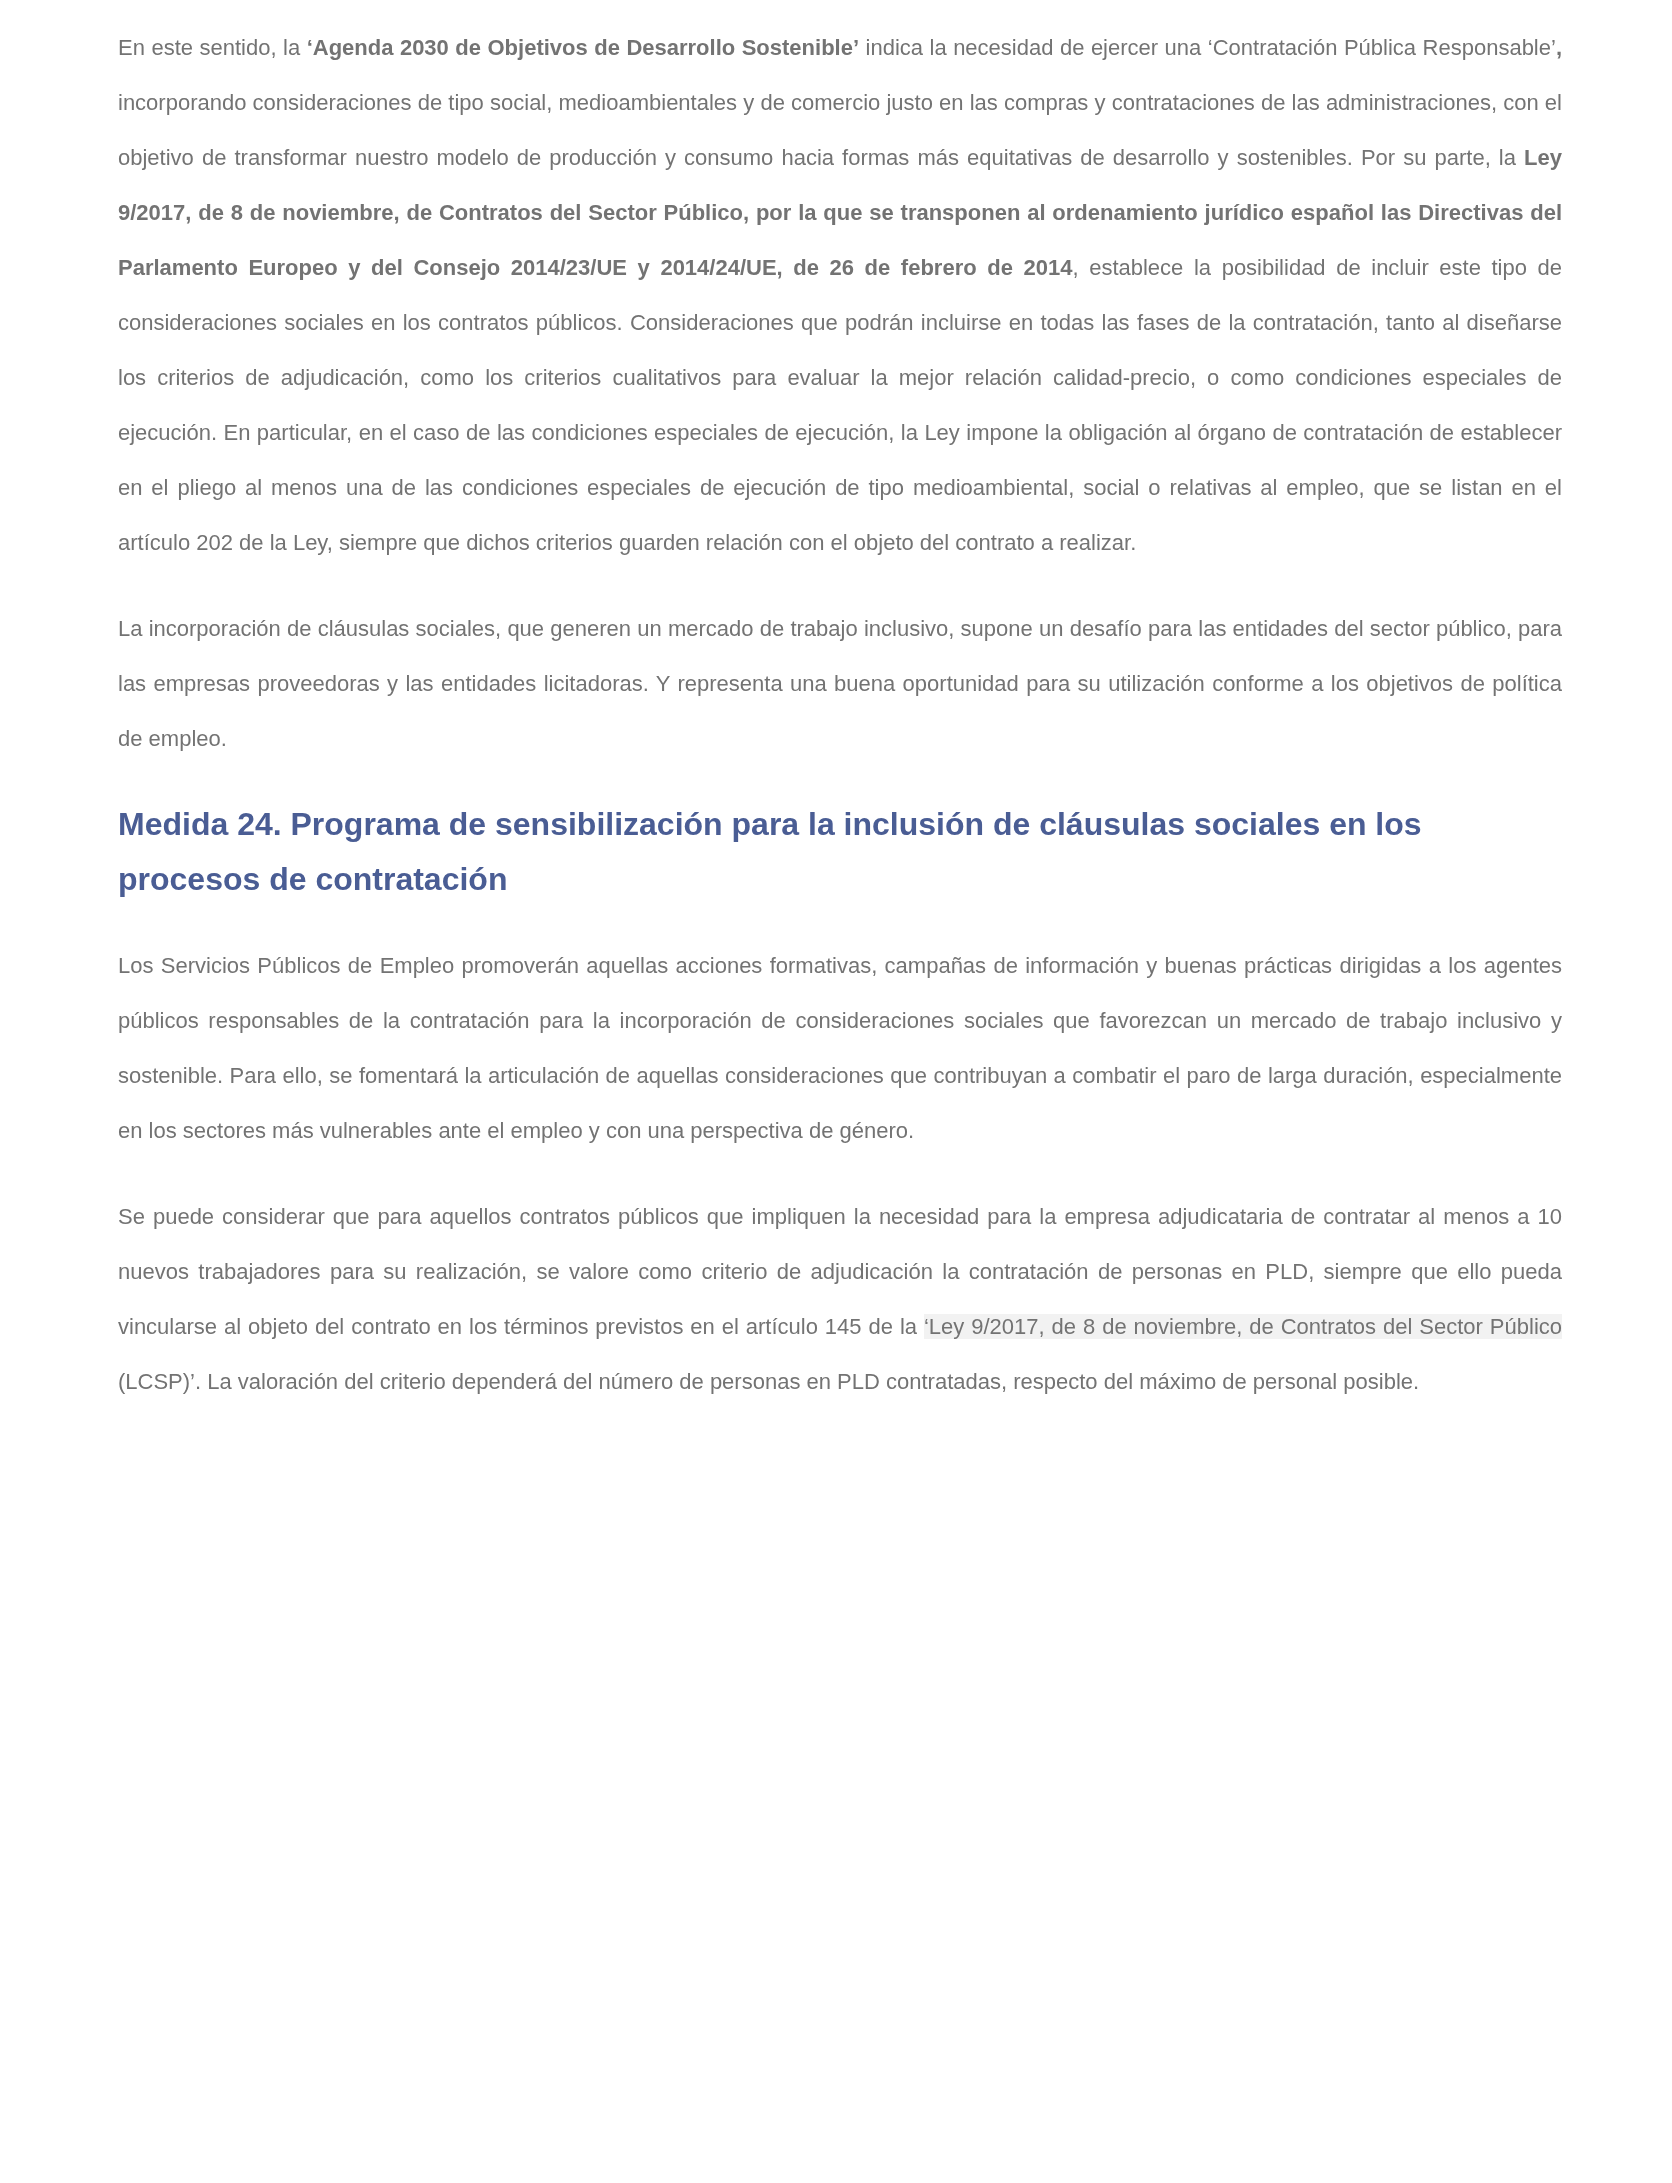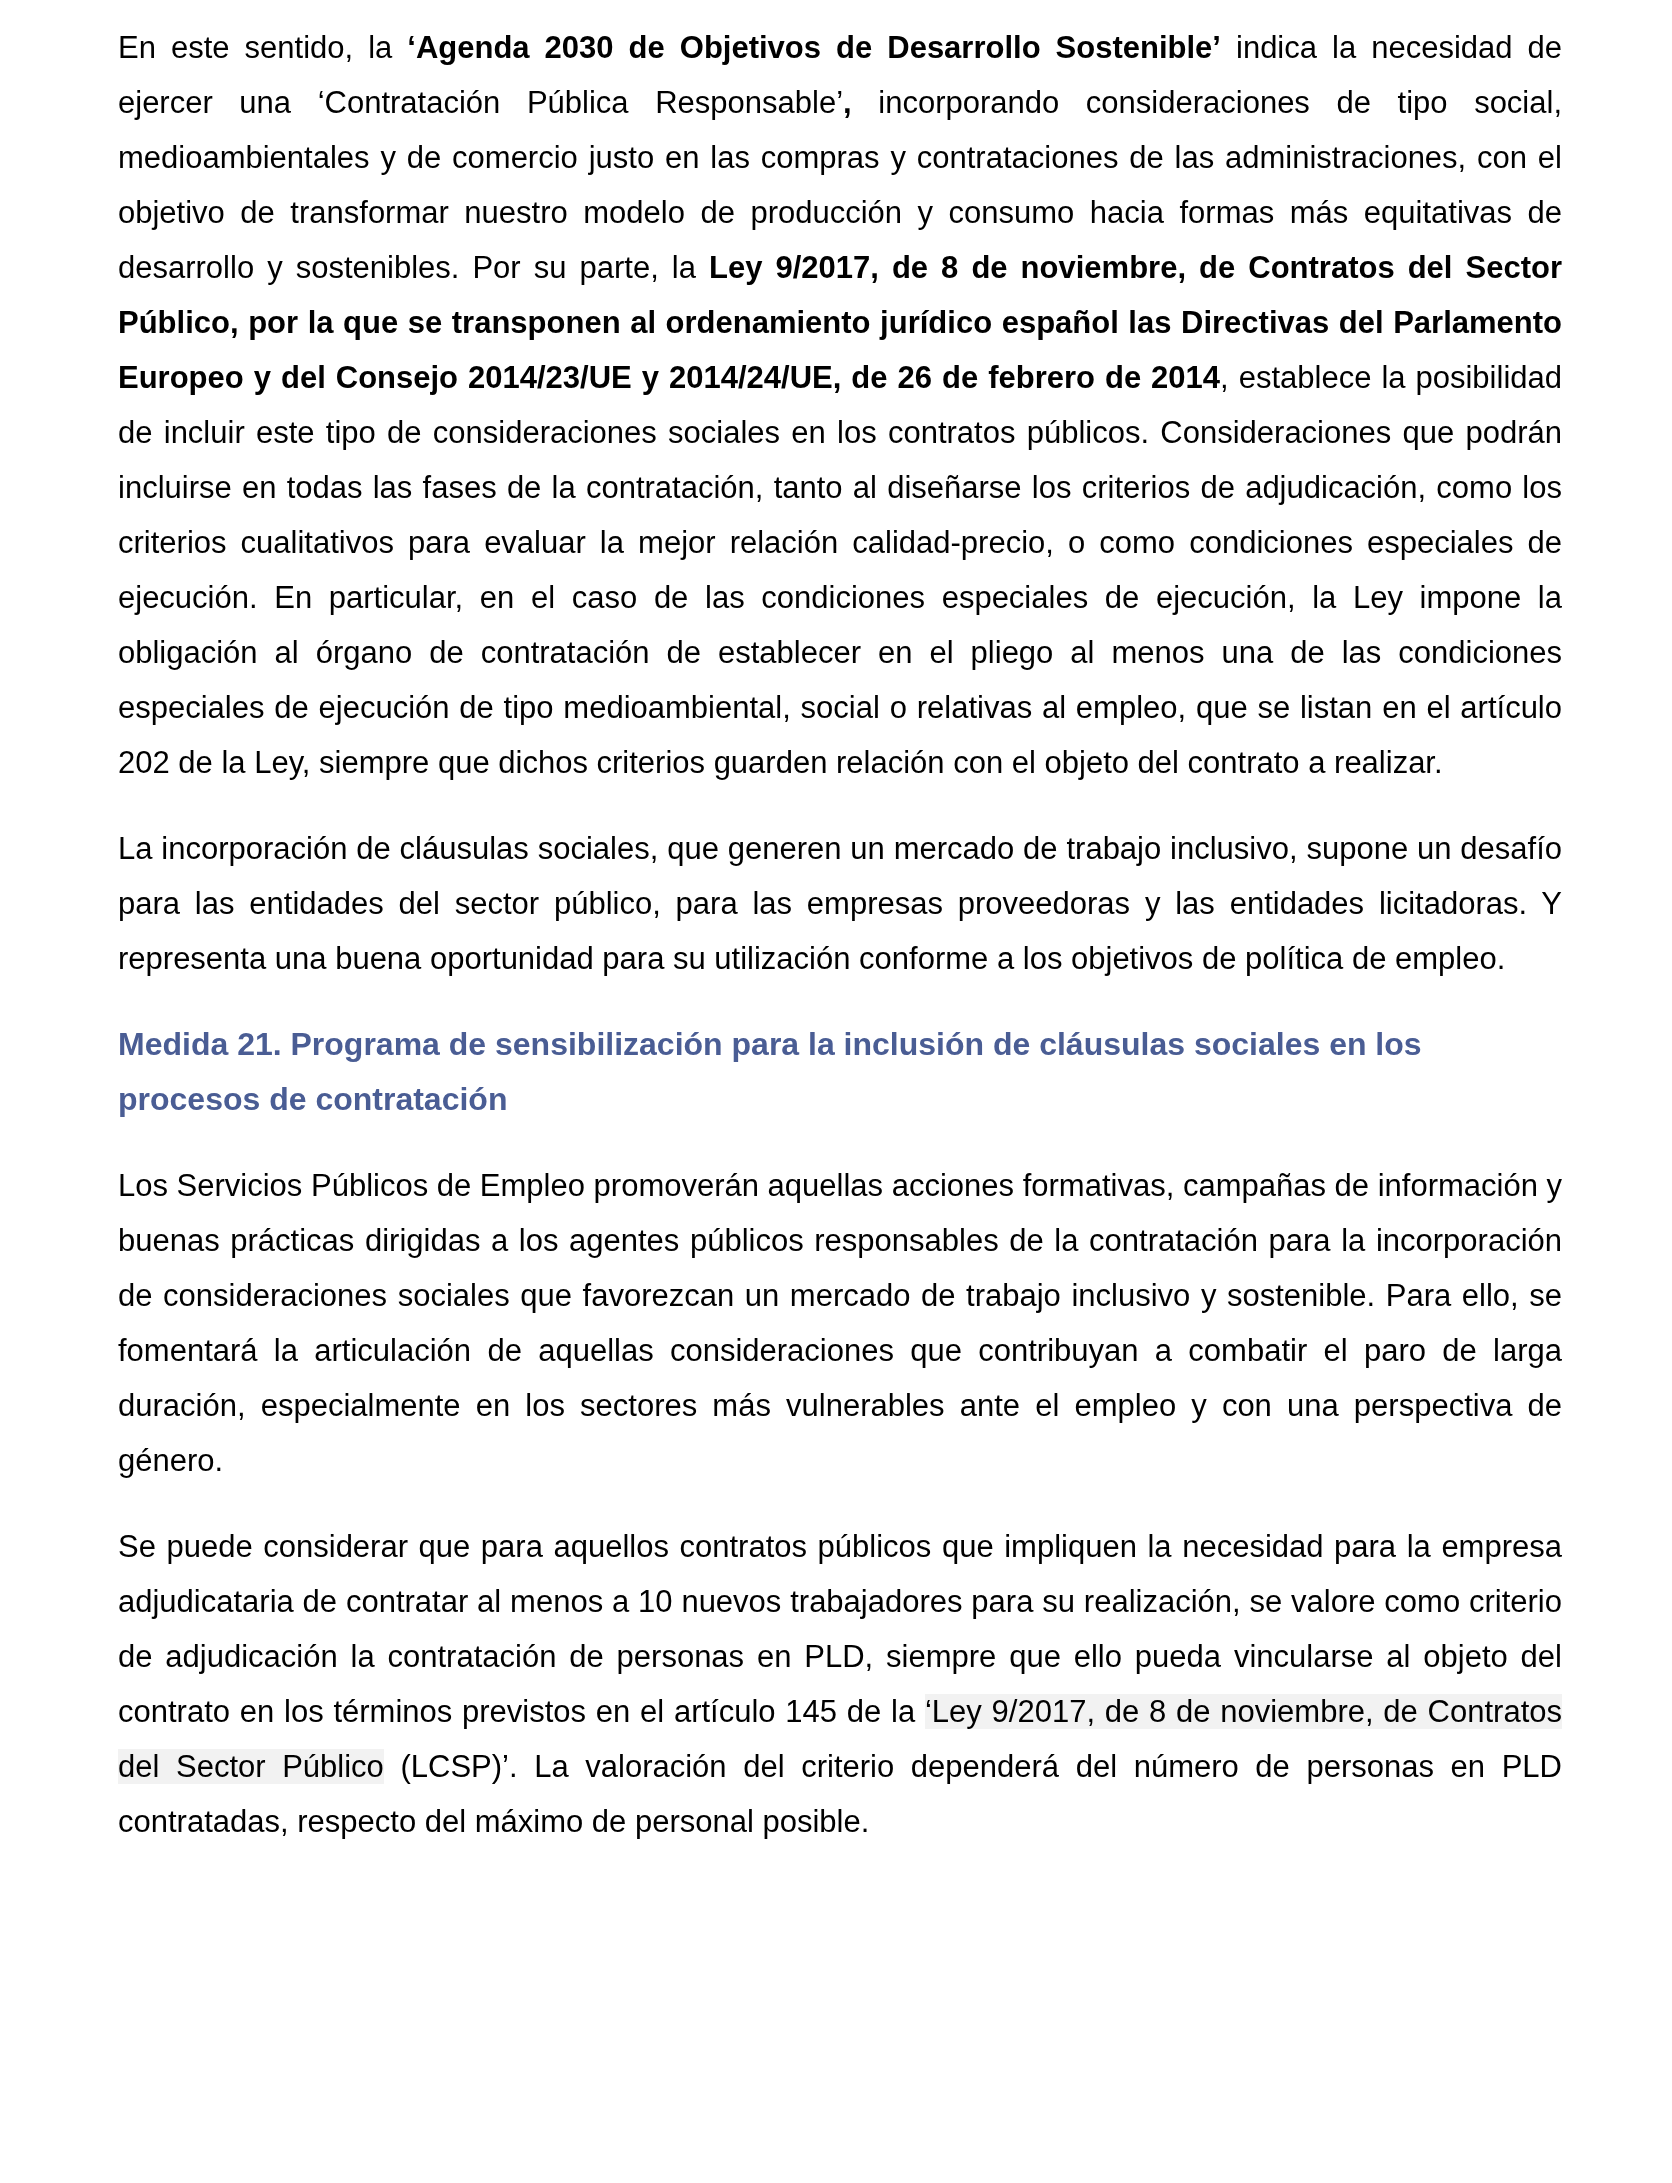--- a/index.html
+++ b/index.html
@@ -16,24 +16,24 @@
     font-family: "Liberation Sans", "DejaVu Sans", sans-serif;
     color: #000000;
     box-sizing: border-box;
     padding: 20.4px 110px 0 118px;
   }
   .doc-body {
     width: 1444px;
   }
   p.para {
     margin: 0 0 31px 0;
-    font-size: 31px;
+    font-size: 22px;
     line-height: 55px;
     text-align: justify;
-    color: #000000;
+    color: #737373;
     font-weight: 400;
   }
   h2.heading {
     margin: 0 0 31px 0;
     font-size: 32px;
     line-height: 55px;
     text-align: left;
     font-weight: 700;
     color: #4a5d94;
   }
@@ -44,18 +44,18 @@
     background: #f2f2f2;
   }
 </style>
 </head>
 <body>
 
 <div class="page">
   <div class="doc-body" id="doc-body">
       <p class="para"><span>En este sentido, la </span><span class="run-bold">‘Agenda 2030 de Objetivos de Desarrollo Sostenible’</span><span> indica la necesidad de ejercer una ‘Contratación Pública Responsable’</span><span class="run-bold">,</span><span> incorporando consideraciones de tipo social, medioambientales y de comercio justo en las compras y contrataciones de las administraciones, con el objetivo de transformar nuestro modelo de producción y consumo hacia formas más equitativas de desarrollo y sostenibles. Por su parte, la </span><span class="run-bold">Ley 9/2017, de 8 de noviembre, de Contratos del Sector Público, por la que se transponen al ordenamiento jurídico español las Directivas del Parlamento Europeo y del Consejo 2014/23/UE y 2014/24/UE, de 26 de febrero de 2014</span><span>, establece la posibilidad de incluir este tipo de consideraciones sociales en los contratos públicos. Consideraciones que podrán incluirse en todas las fases de la contratación, tanto al diseñarse los criterios de adjudicación, como los criterios cualitativos para evaluar la mejor relación calidad-precio, o como condiciones especiales de ejecución. En particular, en el caso de las condiciones especiales de ejecución, la Ley impone la obligación al órgano de contratación de establecer en el pliego al menos una de las condiciones especiales de ejecución de tipo medioambiental, social o relativas al empleo, que se listan en el artículo 202 de la Ley, siempre que dichos criterios guarden relación con el objeto del contrato a realizar.</span></p>
       <p class="para"><span>La incorporación de cláusulas sociales, que generen un mercado de trabajo inclusivo, supone un desafío para las entidades del sector público, para las empresas proveedoras y las entidades licitadoras. Y representa una buena oportunidad para su utilización conforme a los objetivos de política de empleo.</span></p>
-      <h2 class="heading"><span class="run-bold">Medida 21. Programa de sensibilización para la inclusión de cláusulas sociales en los procesos de contratación</span></h2>
+      <h2 class="heading"><span class="run-bold">Medida 24. Programa de sensibilización para la inclusión de cláusulas sociales en los procesos de contratación</span></h2>
       <p class="para"><span>Los Servicios Públicos de Empleo promoverán aquellas acciones formativas, campañas de información y buenas prácticas dirigidas a los agentes públicos responsables de la contratación para la incorporación de consideraciones sociales que favorezcan un mercado de trabajo inclusivo y sostenible. Para ello, se fomentará la articulación de aquellas consideraciones que contribuyan a combatir el paro de larga duración, especialmente en los sectores más vulnerables ante el empleo y con una perspectiva de género.</span></p>
       <p class="para"><span>Se puede considerar que para aquellos contratos públicos que impliquen la necesidad para la empresa adjudicataria de contratar al menos a 10 nuevos trabajadores para su realización, se valore como criterio de adjudicación la contratación de personas en PLD, siempre que ello pueda vincularse al objeto del contrato en los términos previstos en el artículo 145 de la </span><span class="run-highlight">‘Ley 9/2017, de 8 de noviembre, de Contratos del Sector Público</span><span> (LCSP)’. La valoración del criterio dependerá del número de personas en PLD contratadas, respecto del máximo de personal posible.</span></p>
     </div>
 </div>
 
 
 </body></html>

